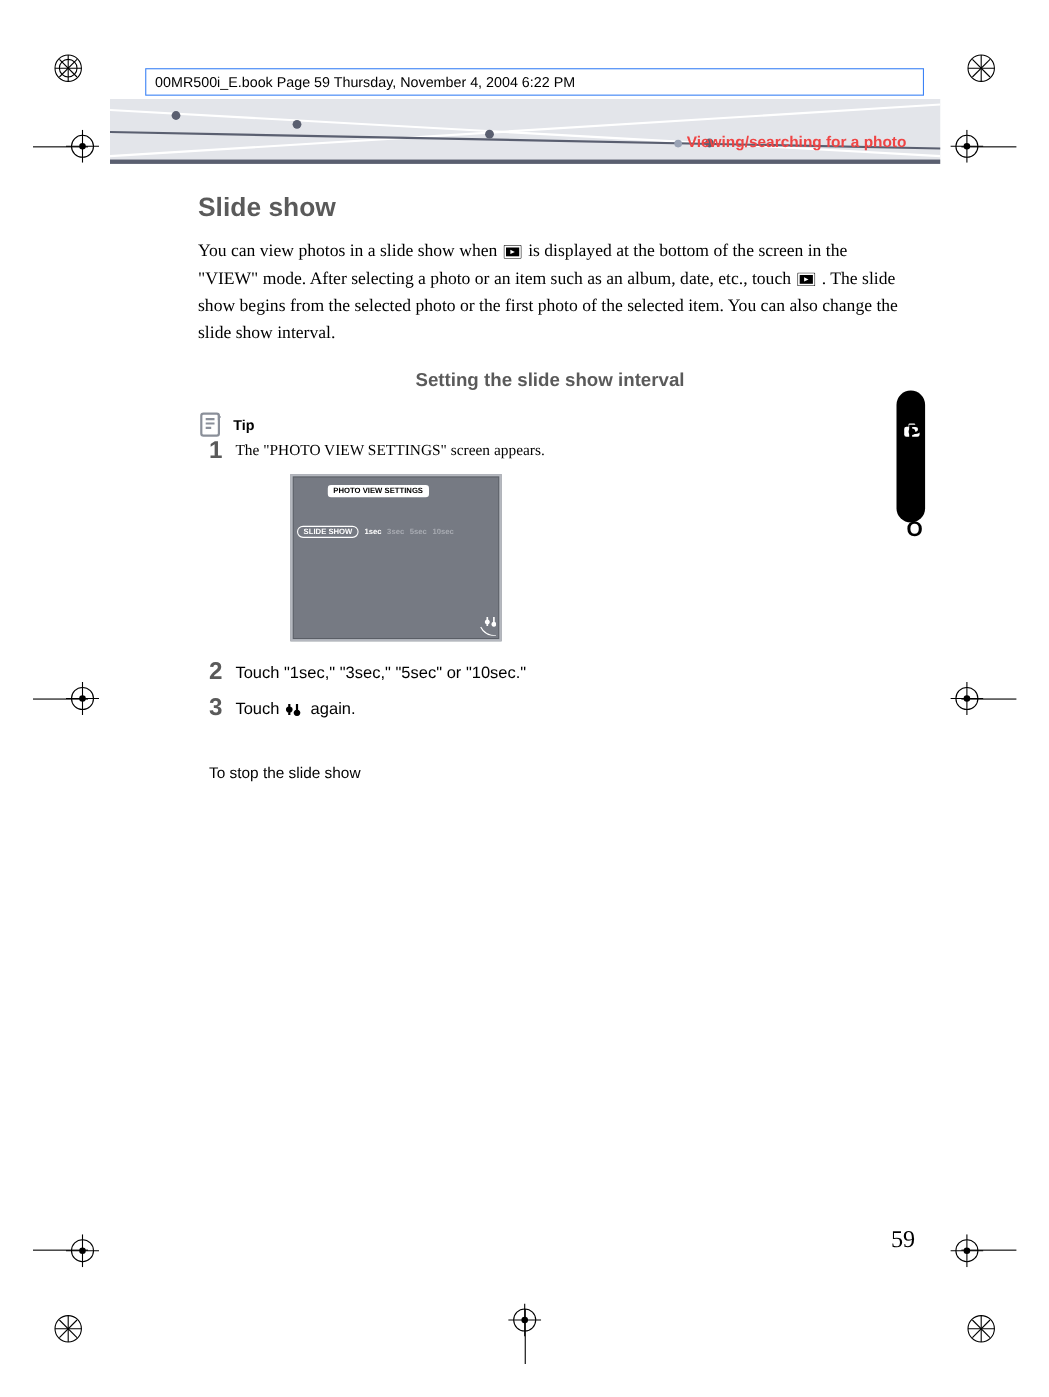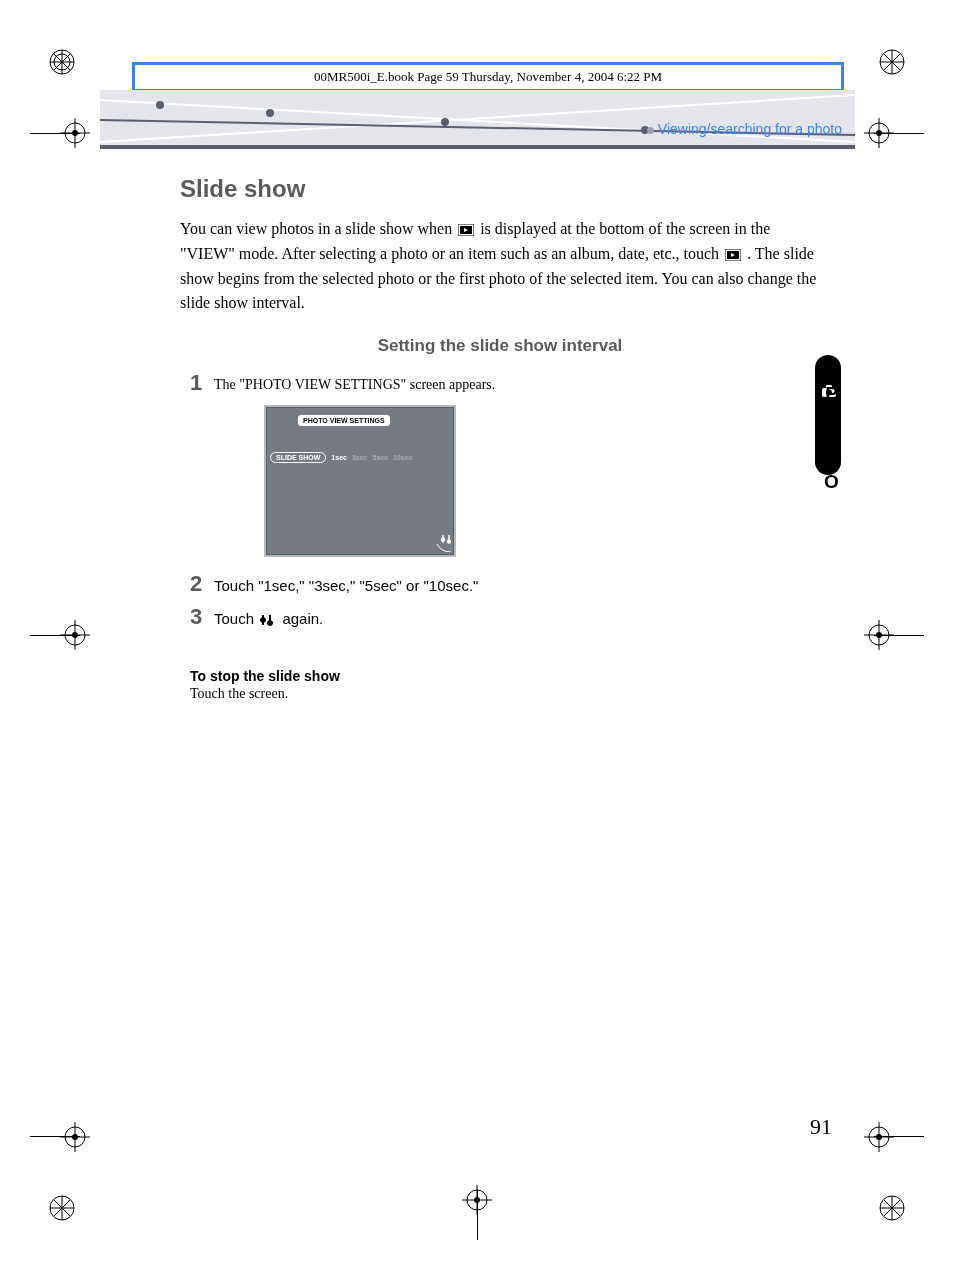--- a/index.html
+++ b/index.html
@@ -24,45 +24,44 @@
     width: 30px;
     height: 30px;
   }
   .crosshair svg { width: 100%; height: 100%; display:block; }
 
   .header-frame {
     position: absolute;
     top: 62px;
     left: 132px;
     width: 690px;
-    border: 3px solid #3b82f6;
+    border: 1px solid #3b82f6;
     padding: 4px 8px;
-    font-family: Liberation Serif, serif;
+    font-family: Liberation Sans, sans-serif;
     font-size: 13px;
     background: #fff;
-    text-align: center;
   }
 
   .decor-band {
     position: absolute;
     top: 90px;
     left: 100px;
     width: 755px;
     height: 65px;
   }
   .decor-band svg { width:100%; height:100%; display:block; }
 
   .section-label {
     position: absolute;
     top: 121px;
-    right: 112px;
-    font-family: Arial, Helvetica, sans-serif;
-    font-weight: normal;
+    right: 130px;
+    font-family: Arial, Helvetica, sans-serif;
+    font-weight: bold;
     font-size: 14px;
-    color: #3b82f6;
+    color: #ef4444;
   }
   .section-dot {
     display:inline-block;
     width:7px; height:7px;
     background:#9aa3b5;
     border-radius:50%;
     margin-right:4px;
     vertical-align:middle;
   }
 
@@ -192,21 +191,21 @@
     position: absolute;
     bottom: 3px;
     right: 3px;
     width: 20px;
     height: 18px;
   }
   .tool-corner svg { display:block; }
 
   .stop-head {
     font-family: Arial, Helvetica, sans-serif;
-    font-weight: bold;
+    font-weight: normal;
     font-size: 14px;
     margin: 38px 0 2px 10px;
   }
   .stop-body {
     font-family: "Times New Roman", Times, serif;
     font-size: 14px;
     margin-left: 10px;
   }
 
   .side-tab {
@@ -409,20 +408,32 @@
           <rect x="0" y="0" width="16" height="12" rx="1" fill="none" stroke="#000"></rect>
           <rect x="2" y="2" width="12" height="8" fill="#000"></rect>
           <polygon points="6,4 6,8 10,6" fill="#fff"></polygon>
         </svg>
     </span>
     <span>. The slide show begins from the selected photo or the first photo of the selected item. You can also change the slide show interval.</span>
   </p>
 
   <h2 class="subtitle">Setting the slide show interval</h2>
 
+  <div class="tip-row">
+    <span class="tip-icon">
+      <svg width="24" height="24" viewBox="0 0 24 24">
+          <rect x="3" y="2" width="16" height="20" rx="2" fill="none" stroke="#8a8f99" stroke-width="2"></rect>
+          <line x1="7" y1="7" x2="15" y2="7" stroke="#8a8f99" stroke-width="2"></line>
+          <line x1="7" y1="11" x2="15" y2="11" stroke="#8a8f99" stroke-width="2"></line>
+          <line x1="7" y1="15" x2="12" y2="15" stroke="#8a8f99" stroke-width="2"></line>
+          <path d="M18 2 l3 3 -3 3 z" fill="#8a8f99"></path>
+        </svg>
+    </span>
+    <span class="tip-label">Tip</span>
+  </div>
 
   <ol class="steps">
     <li>
       <span class="num">1</span>
       <div class="step-body">The "PHOTO VIEW SETTINGS" screen appears.</div>
 
       <div class="settings-screen">
         <div class="settings-title">PHOTO VIEW SETTINGS</div>
         <div class="slide-row">
           <span class="slide-pill">SLIDE SHOW</span>
@@ -453,16 +464,15 @@
           <svg width="16" height="14" viewBox="0 0 16 14">
               <path d="M3 2 L3 12 M3 5 a2 2 0 1 0 0.01 0 M10 2 L10 12 M10 8 a2 2 0 1 0 0.01 0" stroke="#000" stroke-width="2" fill="none"></path>
             </svg>
         </span>
         <span> again.</span>
       </div>
     </li>
   </ol>
 
   <div class="stop-head">To stop the slide show</div>
-  <div class="stop-body">Touch the screen.</div>
 </div>
 
-<div class="page-num">91</div>
+<div class="page-num">59</div>
 
 </body></html>

